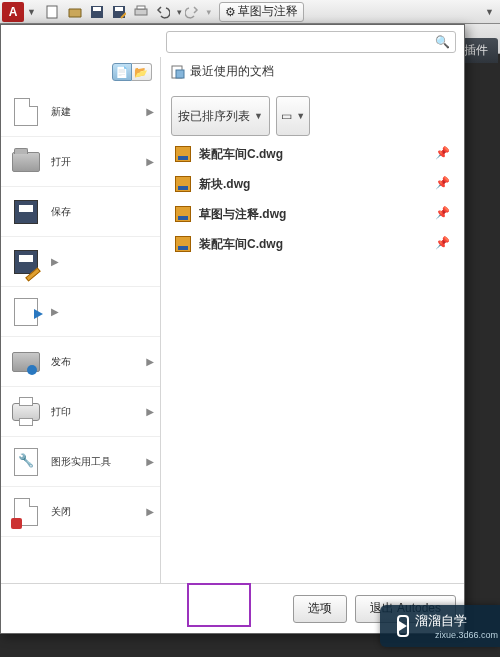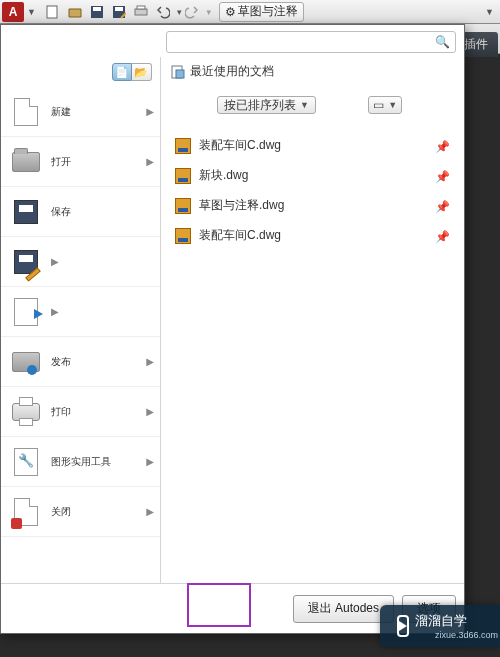--- a/index.html
+++ b/index.html
@@ -56,21 +56,21 @@
     display:flex;
     justify-content:flex-end;
     align-items:flex-start;
   }
   .ribbon-tab {
     background: linear-gradient(#464d55,#2f353c);
     color:#ddd;
     font-size: 12px;
     padding: 4px 10px;
     border-radius:3px 3px 0 0;
-    margin-top:8px;
+    margin-top:14px;
     margin-right:2px;
   }
   .appmenu {
     position: absolute;
     top: 24px;
     left: 0;
     width: 465px;
     height: 610px;
     background: #fff;
     border: 1px solid #666;
@@ -148,32 +148,32 @@
   .recent-header{
     display:flex;align-items:center;
     font-size:12px;color:#333;
     margin-bottom:16px;
   }
   .recent-header svg{margin-right:5px;}
   .list-controls{
     display:flex;gap:6px;margin-bottom:10px;
   }
   .ctrl-dd{
-    height:18px;
+    height:40px;
     display:flex;align-items:center;
     background:linear-gradient(#fdfdfd,#e6e6e6);
     border:1px solid #aaa;border-radius:3px;
-    padding:0 6px;font-size:12px;color:#333;margin-left:46px;
+    padding:0 6px;font-size:12px;color:#333;
   }
   .ctrl-dd .arr{font-size:9px;color:#555;margin-left:4px;}
   .file-item{
     height:30px;
-    display:flex;align-items:flex-end;
+    display:flex;align-items:flex-start;
     padding:0 4px;
-    color:#333;font-size:12px;
+    color:#333;font-size:12px;font-weight:bold;
   }
   .file-icon{
     width:16px;height:16px;margin-right:8px;
     display:flex;align-items:center;justify-content:center;
   }
   .file-name{flex:1;}
   .pin{color:#bbb;font-size:12px;}
   .footer{
     height:50px;
     border-top:1px solid #d5d5d5;
@@ -432,22 +432,22 @@
         <div class="file-icon">
             <div class="dwg-ico"></div>
           </div>
         <div class="file-name">装配车间C.dwg</div>
         <div class="pin">📌</div>
       </div>
     </div>
   </div>
 
   <div class="footer">
+    <div class="footer-btn">选项</div>
     <div class="footer-btn">退出 Autodes</div>
-    <div class="footer-btn">选项</div>
   </div>
 
   <div class="options-highlight"></div>
 </div>
 
 <div class="watermark">
   <div class="play">
     <svg width="8" height="10">
         <path d="M0 0L8 5L0 10Z" fill="#fff"></path>
       </svg>

